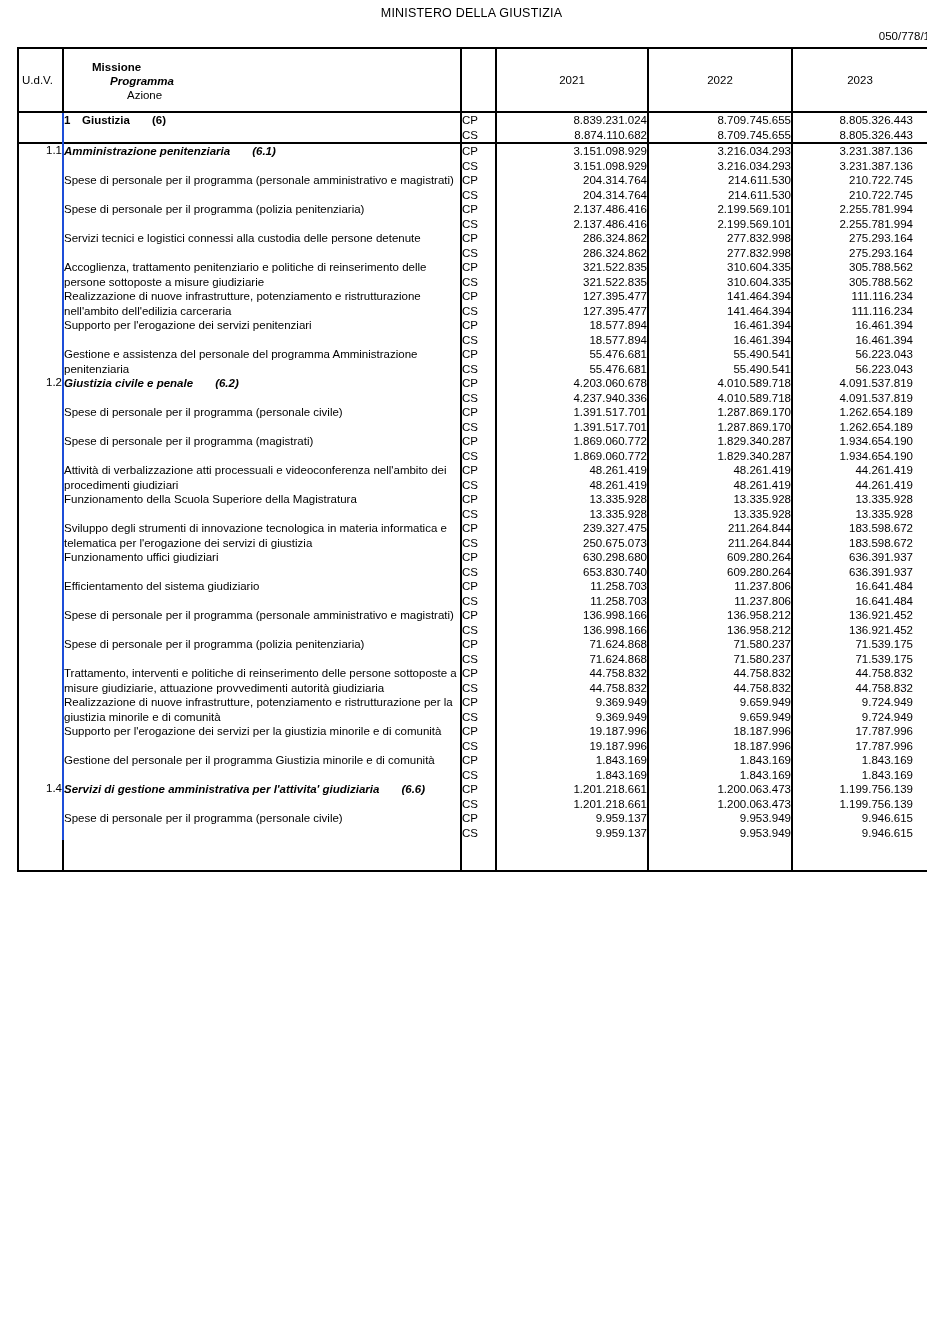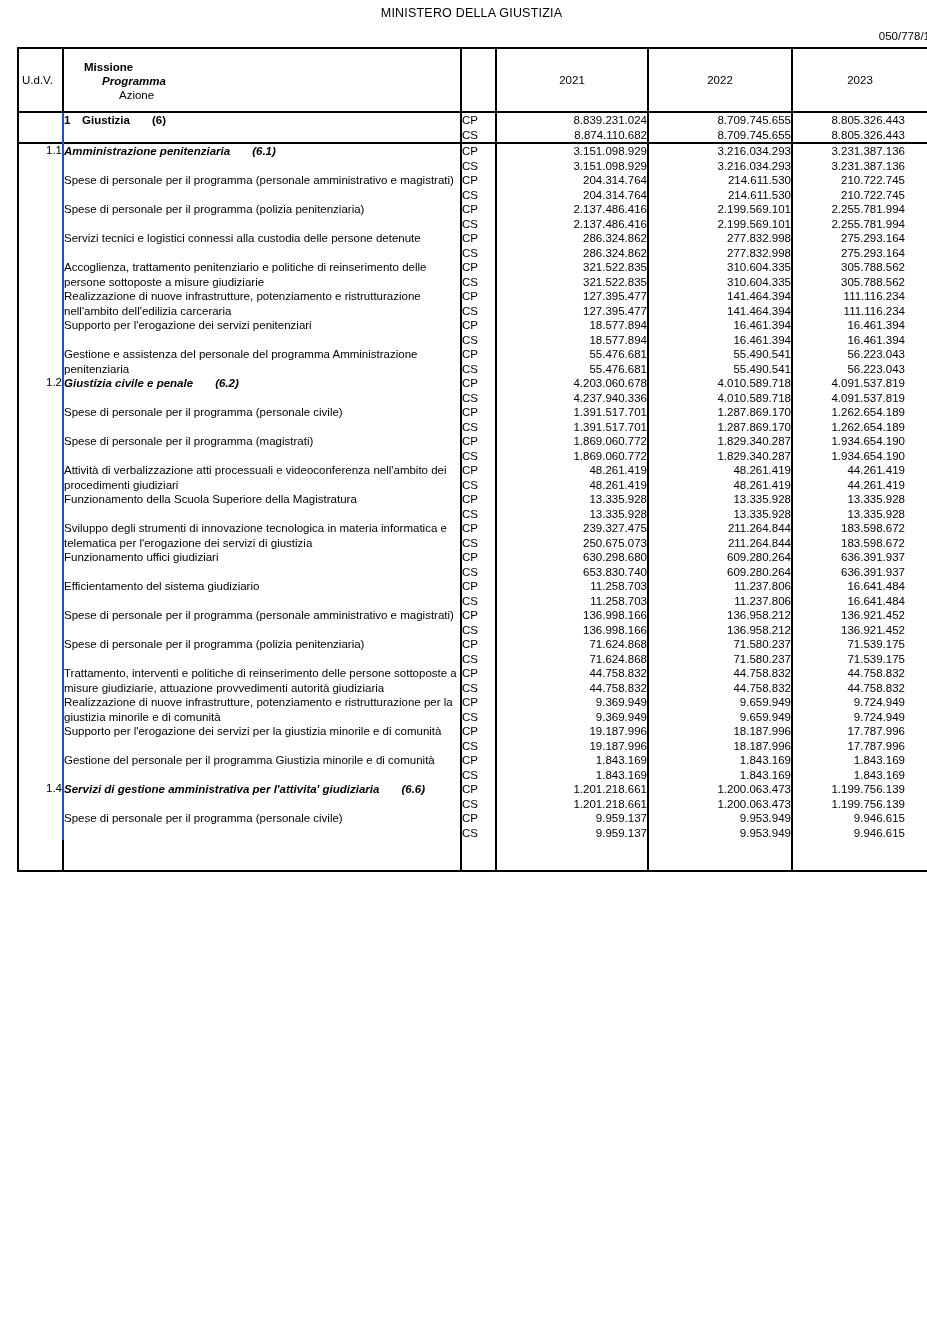--- a/index.html
+++ b/index.html
@@ -75,21 +75,21 @@
     height: 60px;
   }
   .hdr .udv-cell {
     border-right: 2px solid #000;
     text-align: left;
     font-size: 11.5px;
     padding-left: 3px;
     vertical-align: middle;
   }
   .hdr .hier-cell {
-    padding-left: 20px;
+    padding-left: 28px;
     padding-top: 2px;
     vertical-align: middle;
   }
   .hdr .hier-cell .l1 { font-size: 11.5px; font-weight: bold; line-height: 14px; }
   .hdr .hier-cell .l2 { font-size: 11.5px; font-weight: bold; font-style: italic; line-height: 14px; padding-left: 18px; }
   .hdr .hier-cell .l3 { font-size: 11.5px; line-height: 14px; padding-left: 35px; }
   .hdr .cpcs-cell { border-left: 2px solid #000; border-right: 2px solid #000; }
   .hdr .ycell {
     text-align: center;
     font-size: 11.5px;
@@ -129,21 +129,21 @@
   }
   td.val {
     font-size: 11.5px;
     text-align: right;
     padding-top: 6px;
     padding-right: 9px;
     line-height: 14.5px;
     border-right: 2px solid #000;
     white-space: pre-line;
   }
-  td.val.last { border-right: none; padding-right: 22px; }
+  td.val.last { border-right: none; padding-right: 14px; }
 
   
   .lev-missione {
     font-weight: bold;
     padding-left: 44px;
   }
   .lev-missione .mnum { display: inline-block; width: 18px; }
   .lev-programma {
     font-weight: bold;
     font-style: italic;

